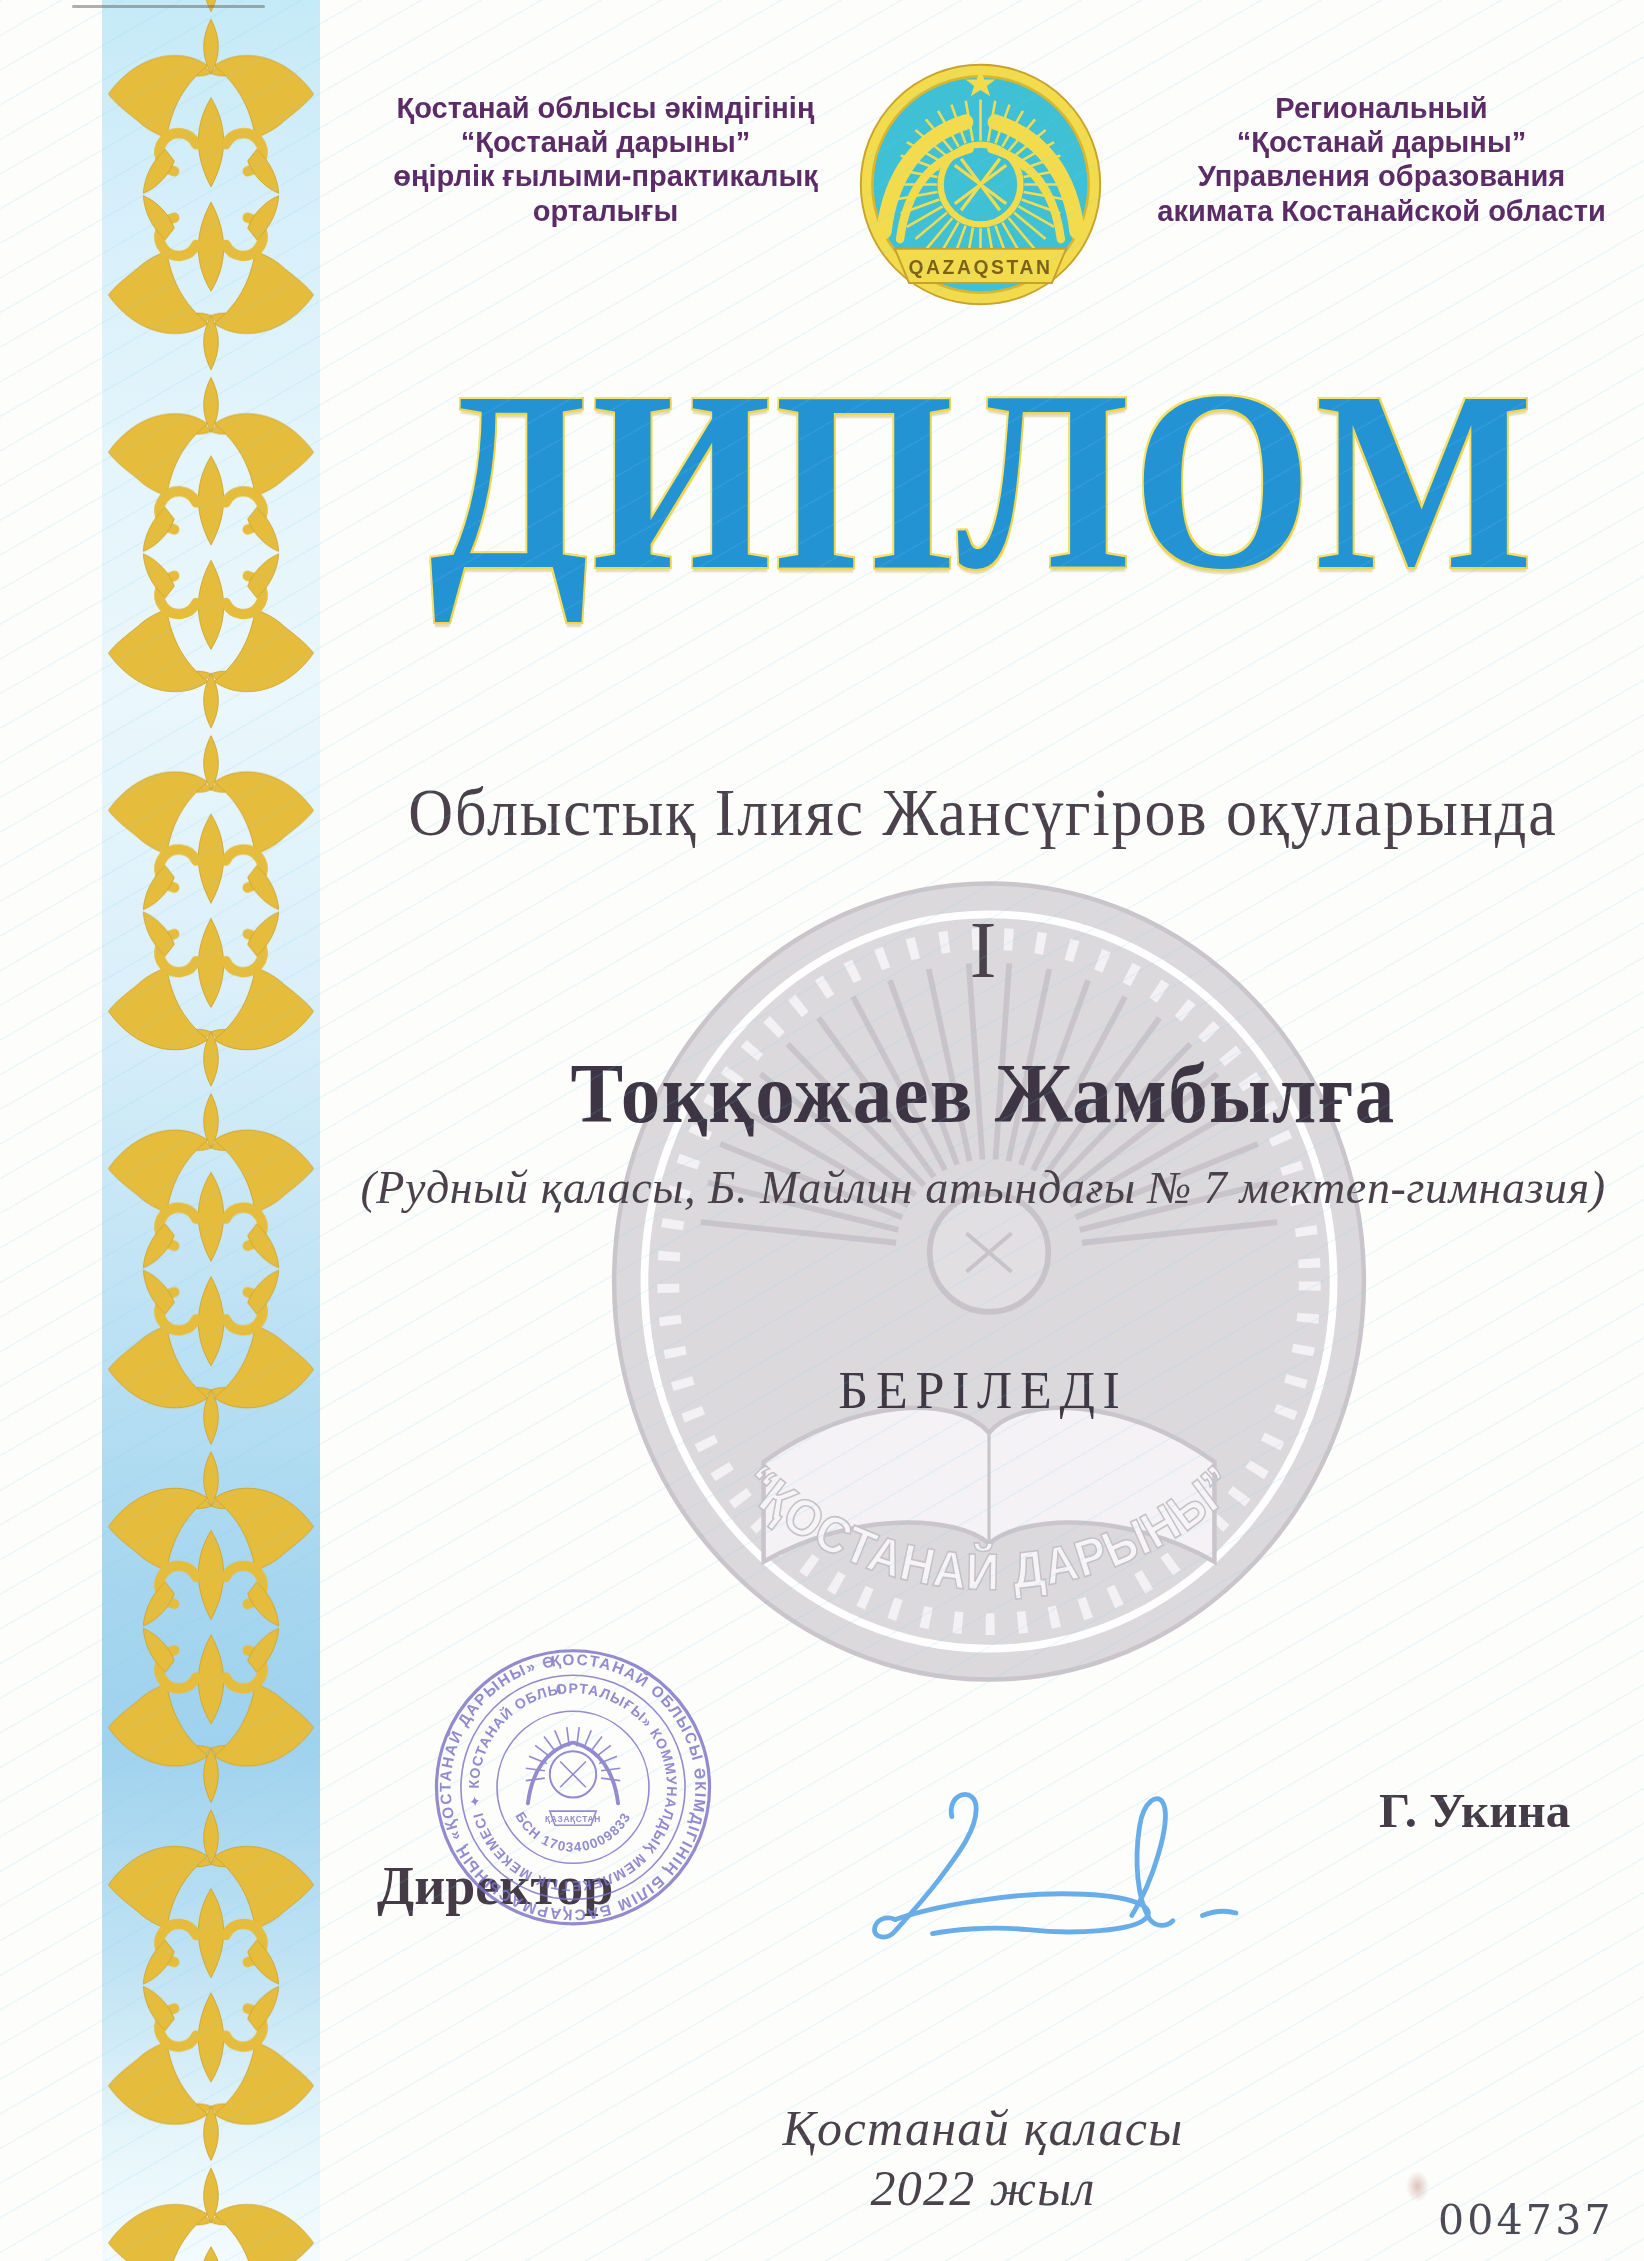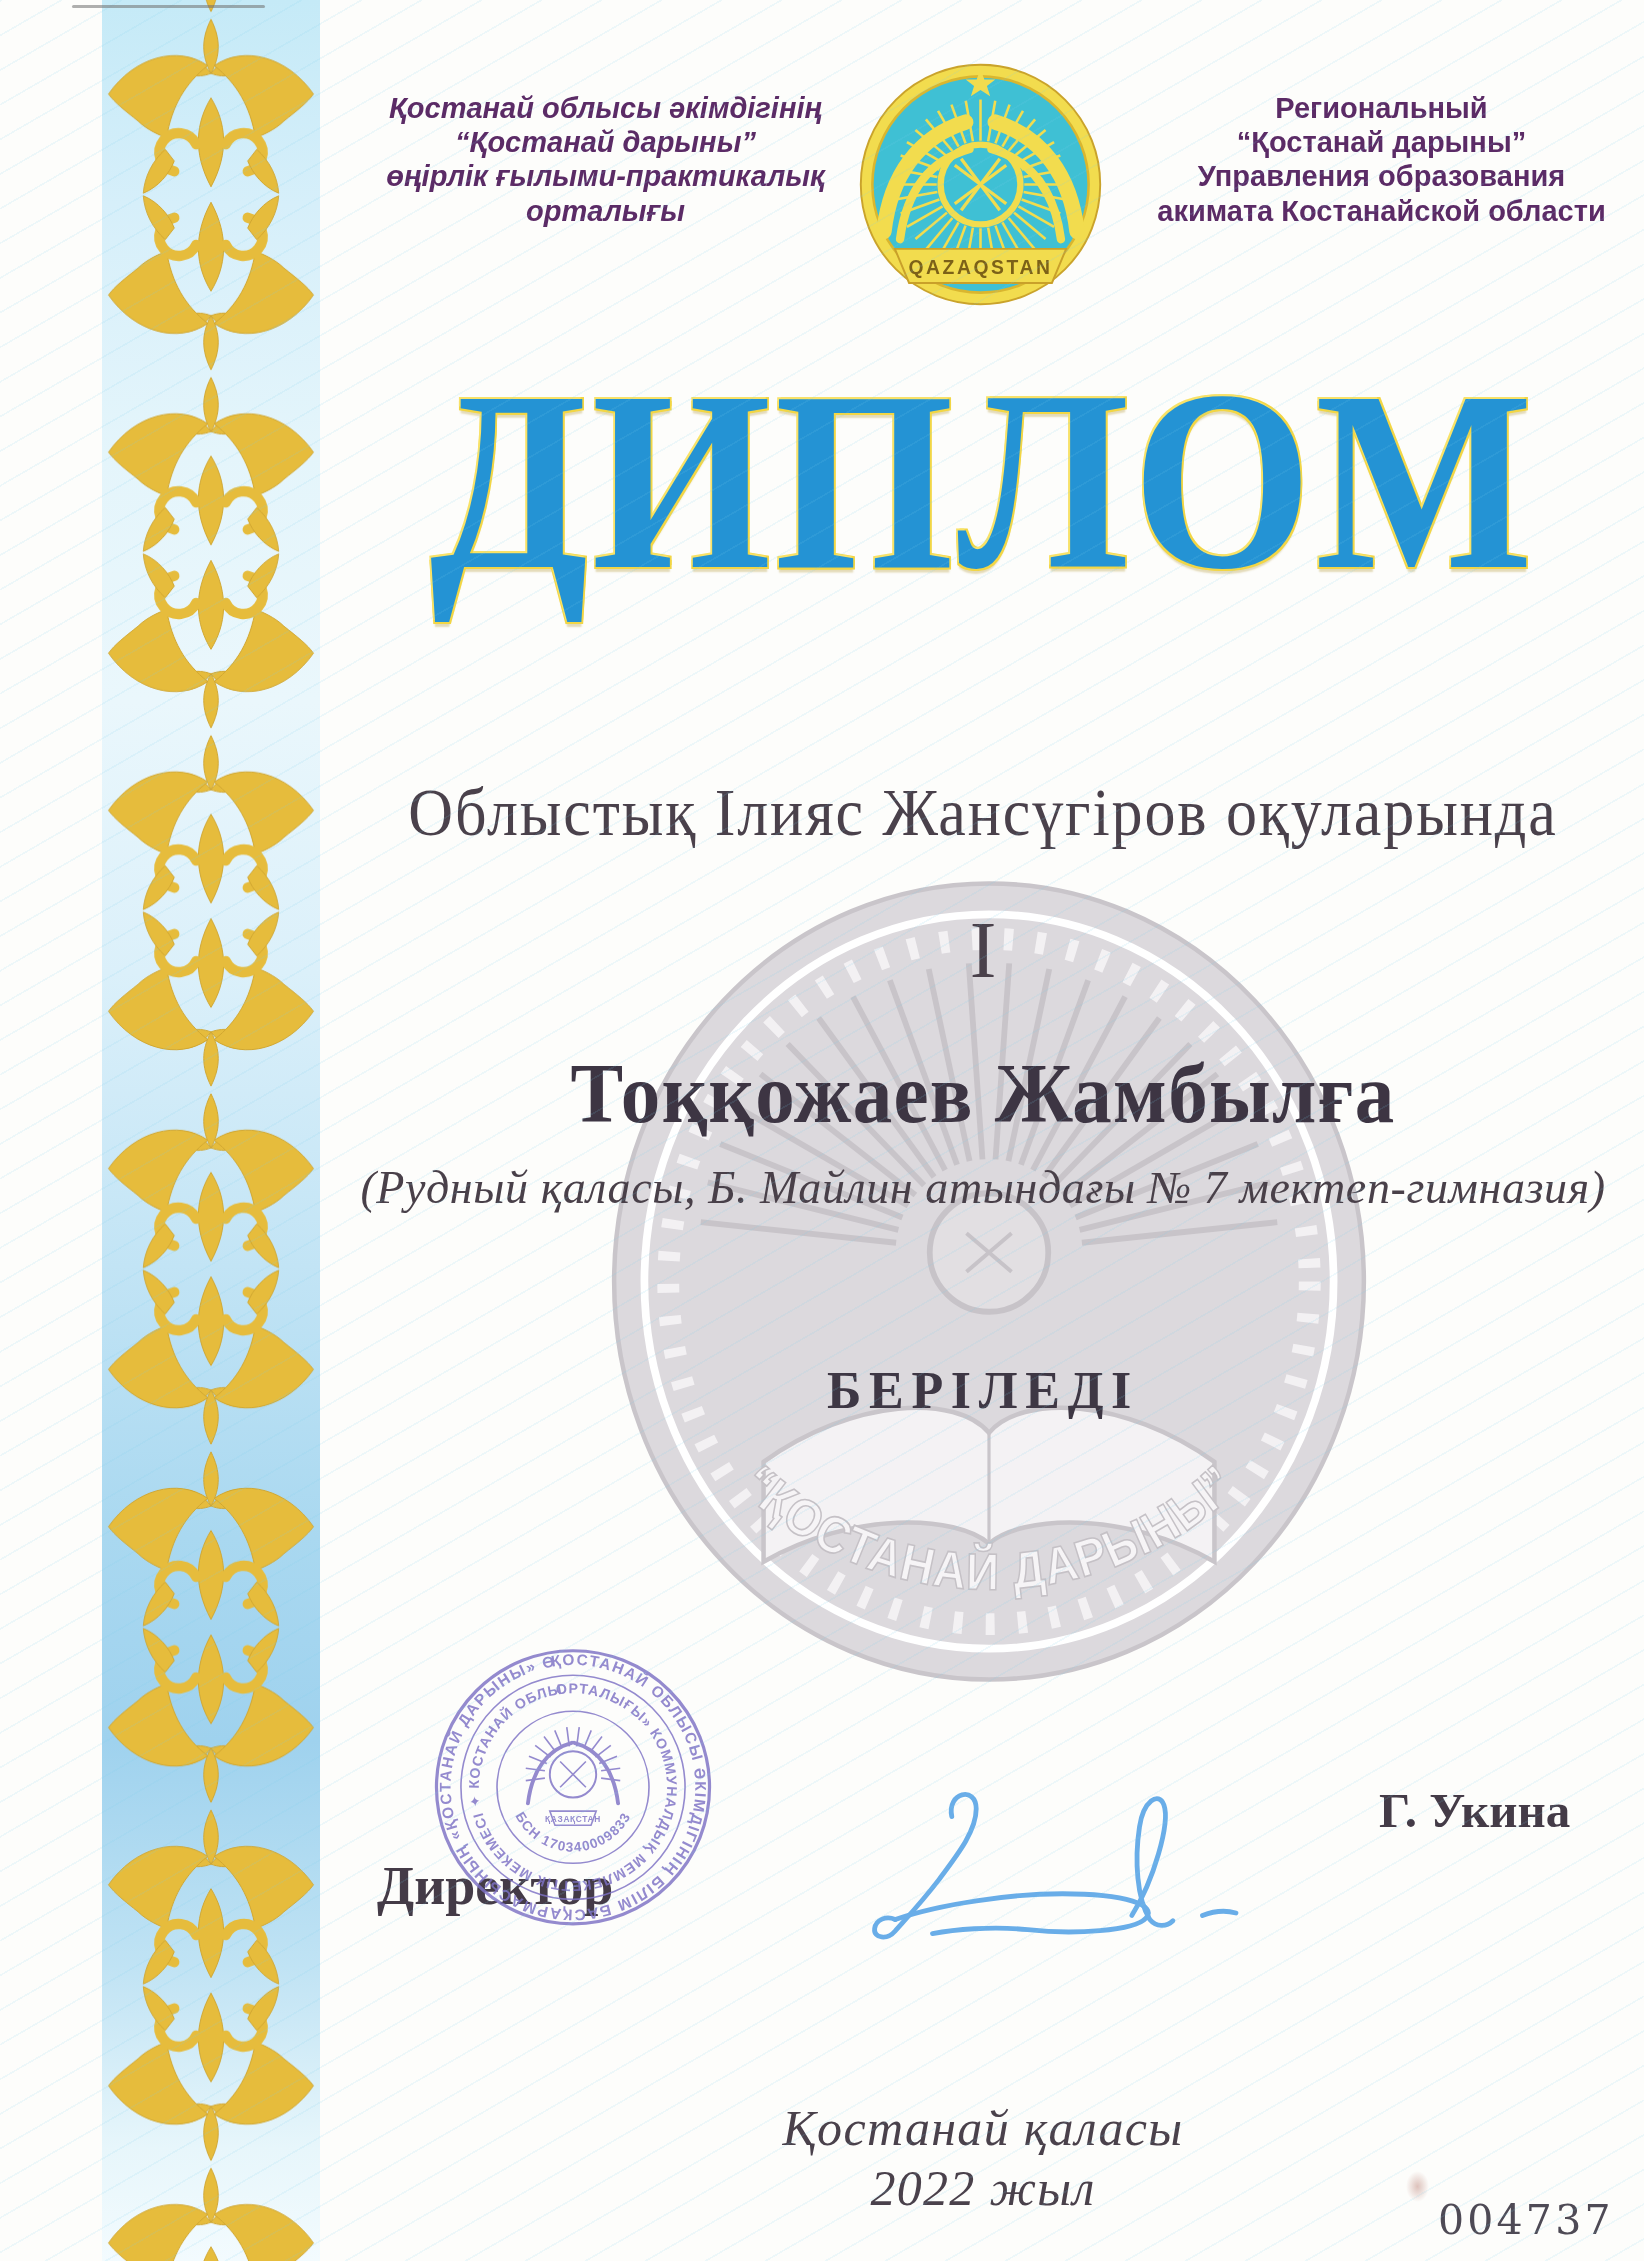--- a/index.html
+++ b/index.html
@@ -21,39 +21,39 @@
   .band-svg{position:absolute;left:0;top:0;}
   .orn{fill:#e6bc3c;stroke:#cfa52f;stroke-width:1.5;}
   .curl{fill:none;stroke:#e6bc3c;stroke-width:16;stroke-linecap:round;}
   .scan-line{position:absolute;left:72px;top:5.2px;width:193px;height:3.2px;background:#6f6f6f;opacity:.55;border-radius:1.9px;z-index:7;}
   
   .org-block{
     position:absolute;top:91px;z-index:2;text-align:center;
     font-family:"Liberation Sans","DejaVu Sans",sans-serif;font-weight:700;
     font-size:29px;line-height:1.18;color:#5b2b66;
   }
-  .org-left{left:351px;width:509px;font-style:italic;}
+  .org-left{left:351px;width:509px;}
   .org-right{left:1124px;width:515px;}
   .emblem-svg{position:absolute;left:855px;top:59px;z-index:2;}
   
   .title{
     position:absolute;left:322px;top:353px;width:1322px;z-index:2;text-align:center;
     font-size:256px;font-weight:700;line-height:1;letter-spacing:3.9px;color:#2493d4;
     transform:scaleX(.9);transform-origin:center top;
     text-shadow:1.9px 1.9px 0 #f2d645,-1.9px -1.9px 0 #f8e268,1.9px -1.9px 0 #f2d645,-1.9px 1.9px 0 #f2d645,0 4.5px 1.9px rgba(170,140,30,.30);
   }
   
   .center-line{position:absolute;left:322px;width:1322px;text-align:center;z-index:3;color:#4a414b;}
   .event-line{top:773px;font-size:62px;letter-spacing:1.9px;transform:scaleY(1.10);transform-origin:center top;}
   .rank-line{top:910px;display:flex;justify-content:center;align-items:baseline;gap:18px;}
   .rank-numeral{font-size:80px;line-height:1;}
   .rank-text{font-size:62px;line-height:1;}
   .name-line{top:1045px;font-size:79px;font-weight:700;letter-spacing:1.3px;color:#3d3543;transform:scaleY(1.08);transform-origin:center top;}
   .school-line{top:1161px;font-size:46px;font-style:italic;letter-spacing:0.6px;color:#494049;}
-  .award-line{top:1361px;font-size:52px;font-weight:700;letter-spacing:7.7px;color:#3e3744;}
+  .award-line{top:1361px;font-size:52px;font-weight:400;letter-spacing:7.7px;color:#3e3744;}
   
   .wm-svg{position:absolute;left:580px;top:866px;z-index:1;}
   .wm-text{font-family:"Liberation Sans","DejaVu Sans",sans-serif;font-weight:700;}
   
   .role-label{position:absolute;left:377px;top:1848px;z-index:2;font-size:54px;font-weight:700;color:#443b47;margin-top:7px;}
   .signer-name{position:absolute;left:1379px;top:1782px;z-index:2;font-size:49px;font-weight:700;color:#443b47;}
   .sig-svg{position:absolute;left:850px;top:1778px;z-index:3;}
   .stamp-svg{position:absolute;left:412px;top:1623px;z-index:4;opacity:.82;}
   .stamp-txt{font-family:"Liberation Sans","DejaVu Sans",sans-serif;font-weight:700;fill:#7d71c5;}
   

